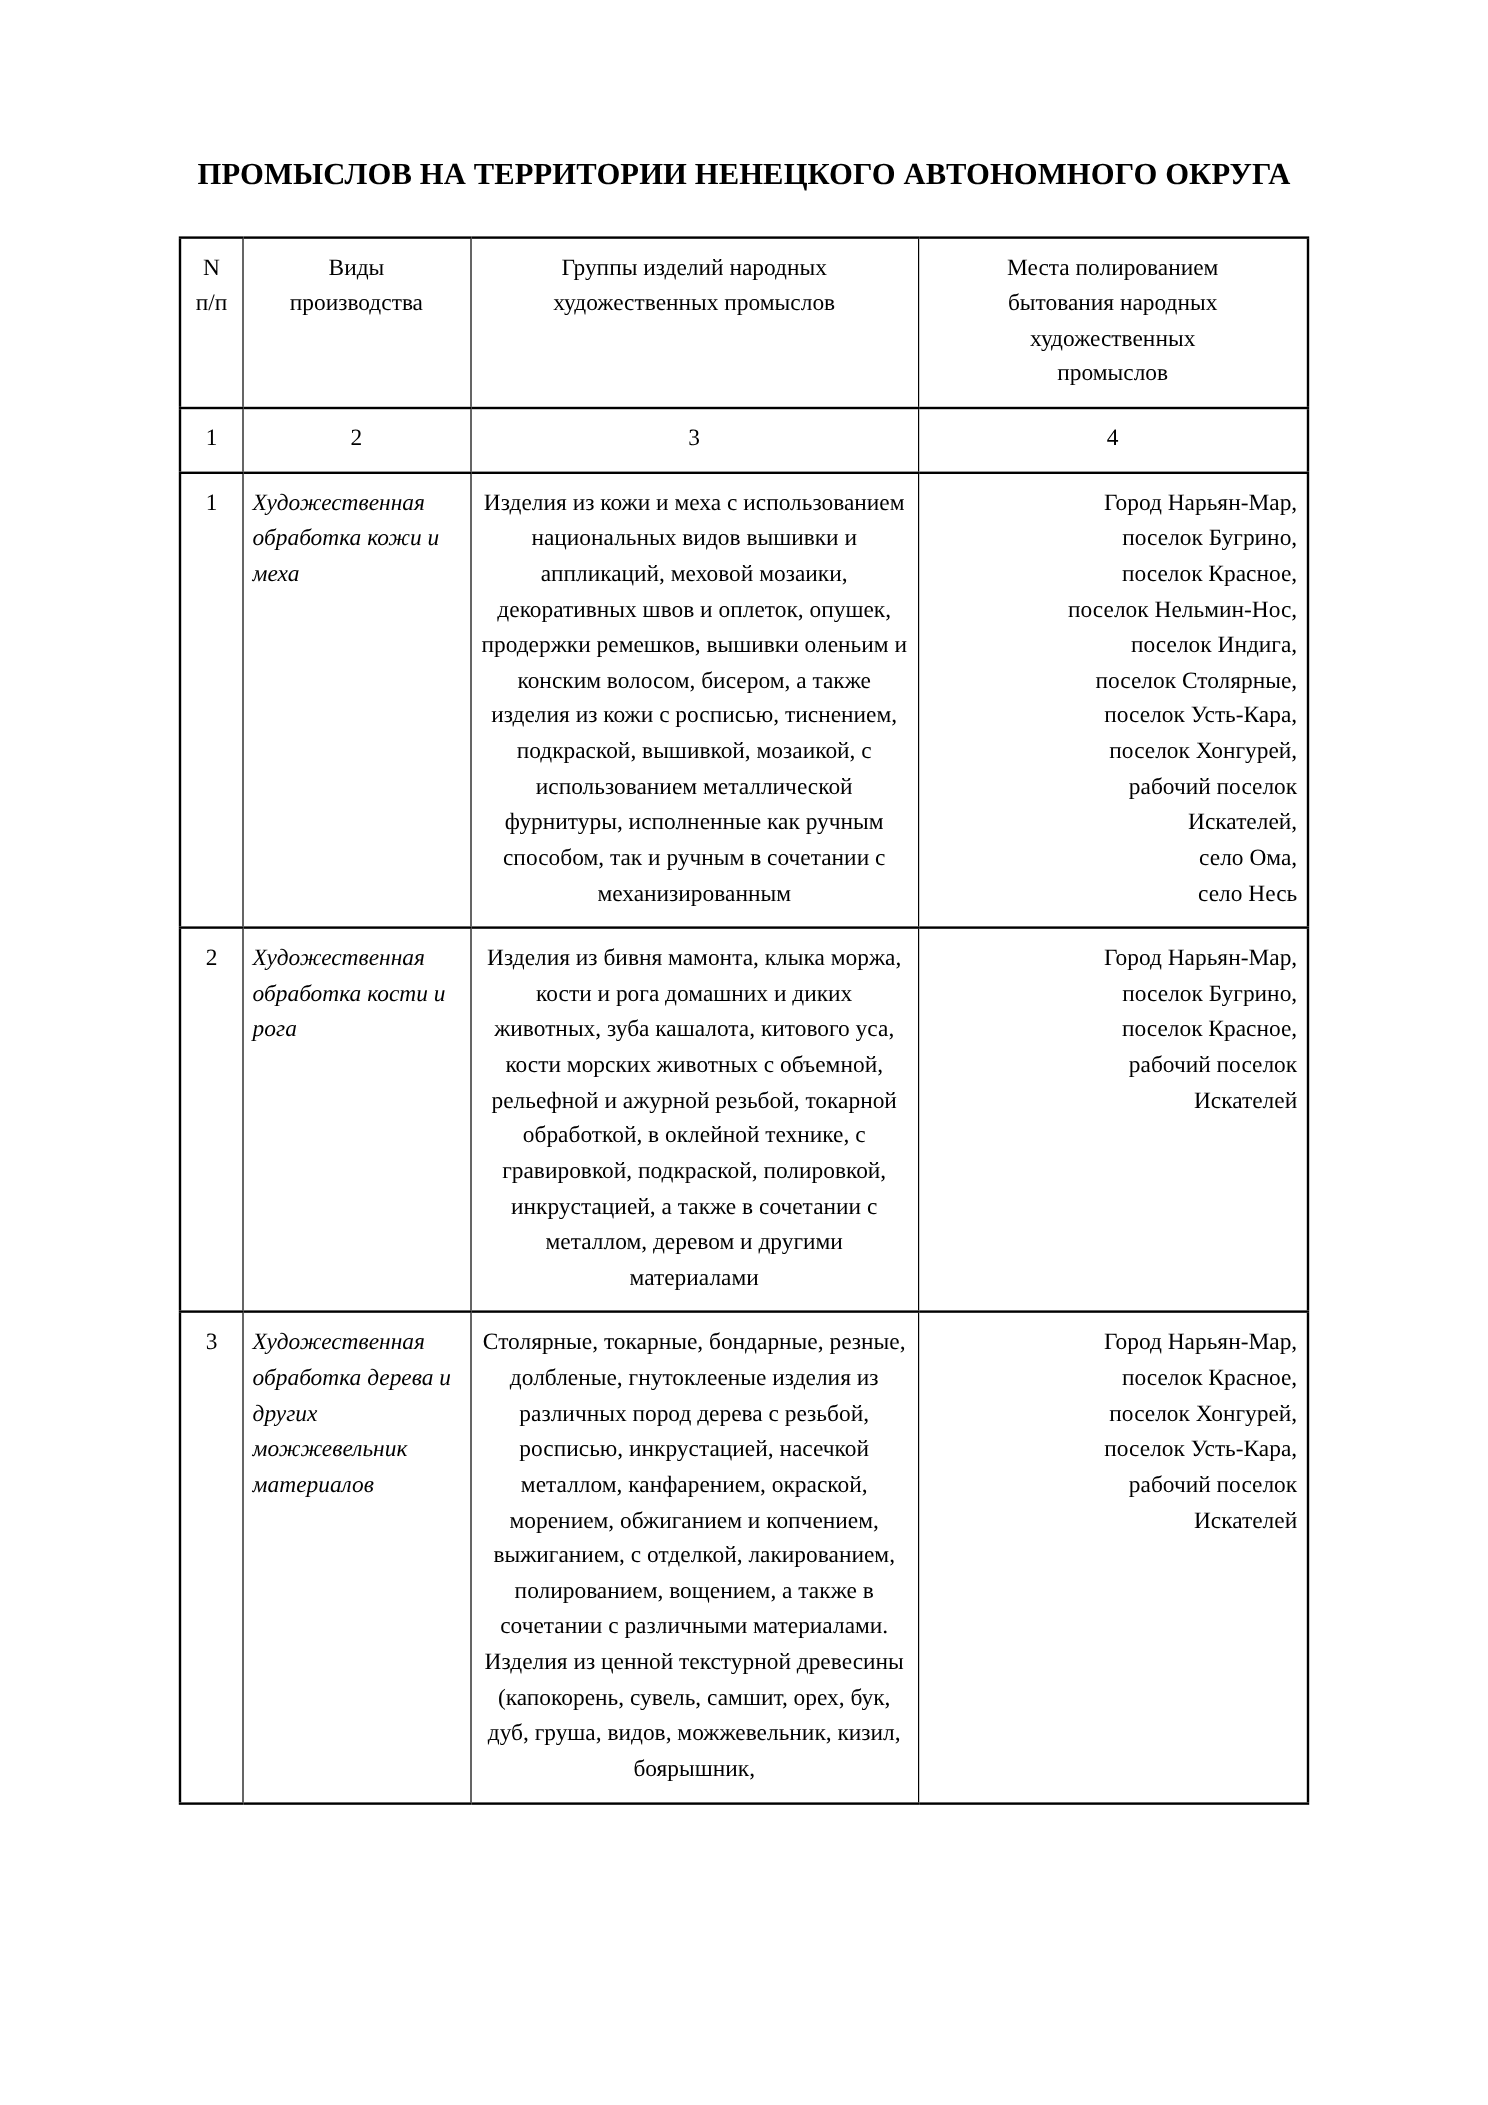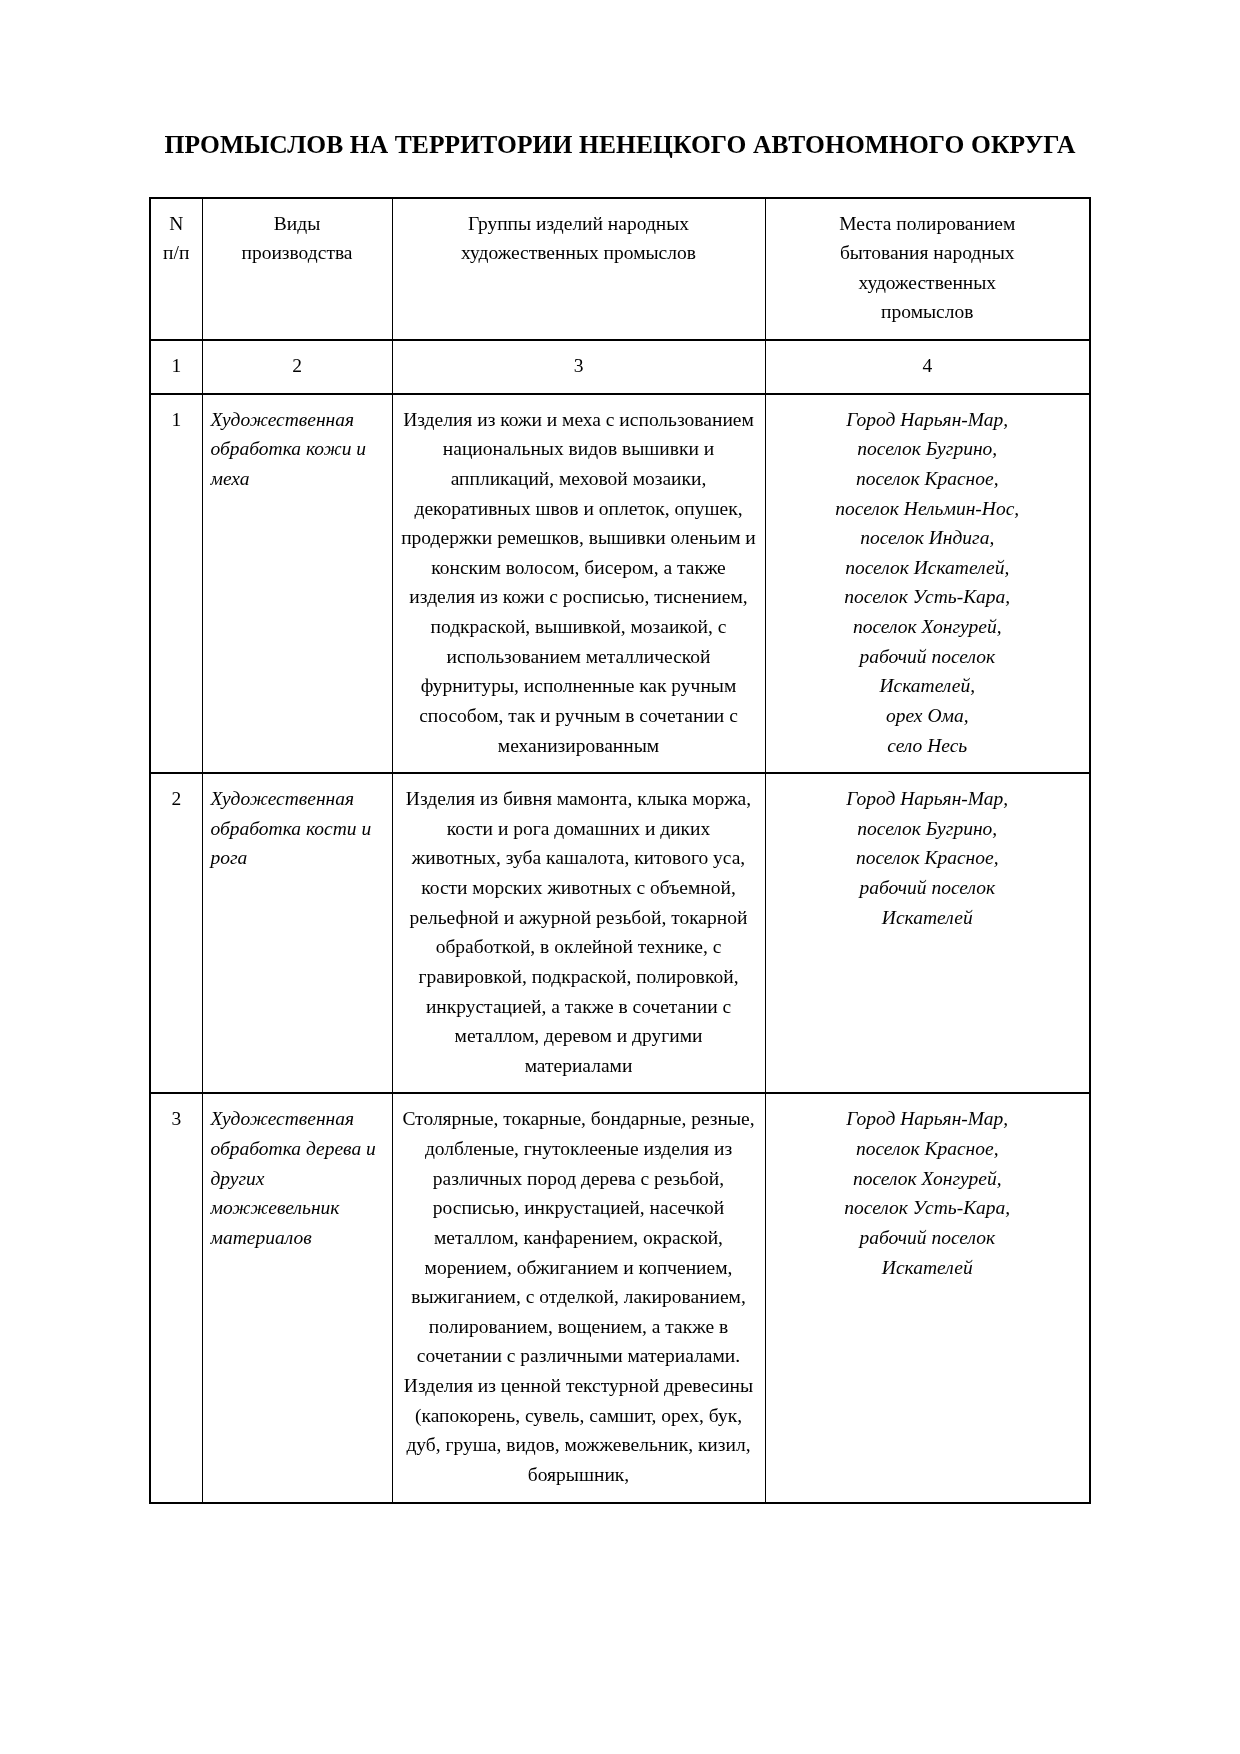--- a/index.html
+++ b/index.html
@@ -79,24 +79,23 @@
     text-align: left;
     padding-left: 10px;
     font-style: italic;
   }
   .cell-desc {
     text-align: center;
     padding-left: 12px;
     padding-right: 10px;
   }
   .cell-places {
-    text-align: center;
+    text-align: right;
     padding-left: 8px;
     padding-right: 8px;
-    font-style: italic;
   }
   .cell-places .pl { display: block; }
   .clip-row td {
     border-bottom: none;
   }
 </style>
 </head>
 <body>
 
 <div class="page">
@@ -143,26 +142,26 @@
       <tr>
         <td class="cell-num">1</td>
         <td class="cell-kind">Художественная обработка кожи и меха</td>
         <td class="cell-desc">Изделия из кожи и меха с использованием национальных видов вышивки и аппликаций, меховой мозаики, декоративных швов и оплеток, опушек, продержки ремешков, вышивки оленьим и конским волосом, бисером, а также изделия из кожи с росписью, тиснением, подкраской, вышивкой, мозаикой, с использованием металлической фурнитуры, исполненные как ручным способом, так и ручным в сочетании с механизированным</td>
         <td class="cell-places">
           <span class="pl">Город Нарьян-Мар,</span>
           <span class="pl">поселок Бугрино,</span>
           <span class="pl">поселок Красное,</span>
           <span class="pl">поселок Нельмин-Нос,</span>
           <span class="pl">поселок Индига,</span>
-          <span class="pl">поселок Искателей,</span>
+          <span class="pl">поселок Столярные,</span>
           <span class="pl">поселок Усть-Кара,</span>
           <span class="pl">поселок Хонгурей,</span>
           <span class="pl">рабочий поселок</span>
           <span class="pl">Искателей,</span>
-          <span class="pl">орех Ома,</span>
+          <span class="pl">село Ома,</span>
           <span class="pl">село Несь</span>
         </td>
       </tr>
 
       <tr>
         <td class="cell-num">2</td>
         <td class="cell-kind">Художественная обработка кости и рога</td>
         <td class="cell-desc">Изделия из бивня мамонта, клыка моржа, кости и рога домашних и диких животных, зуба кашалота, китового уса, кости морских животных с объемной, рельефной и ажурной резьбой, токарной обработкой, в оклейной технике, с гравировкой, подкраской, полировкой, инкрустацией, а также в сочетании с металлом, деревом и другими материалами</td>
         <td class="cell-places">
           <span class="pl">Город Нарьян-Мар,</span>

